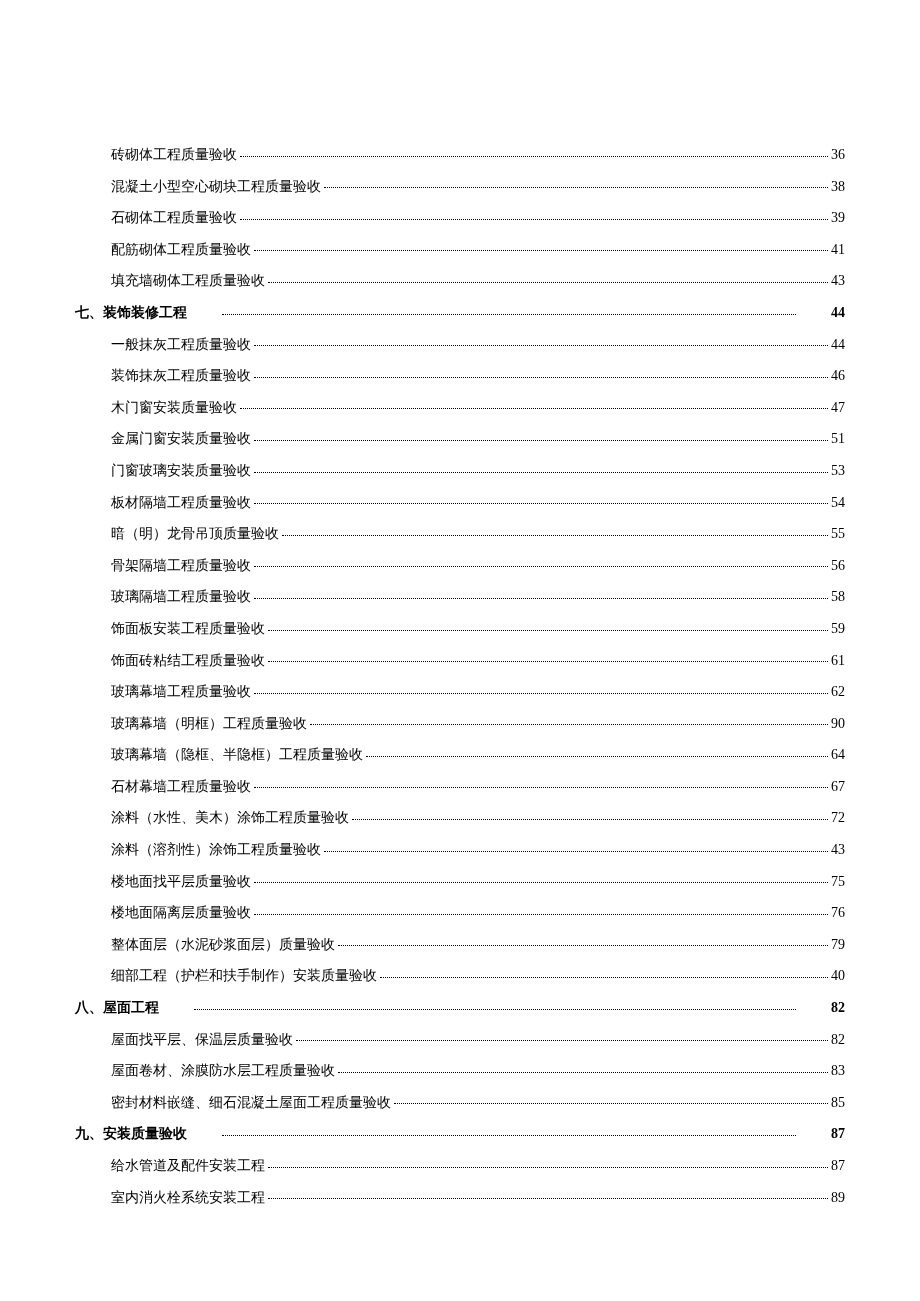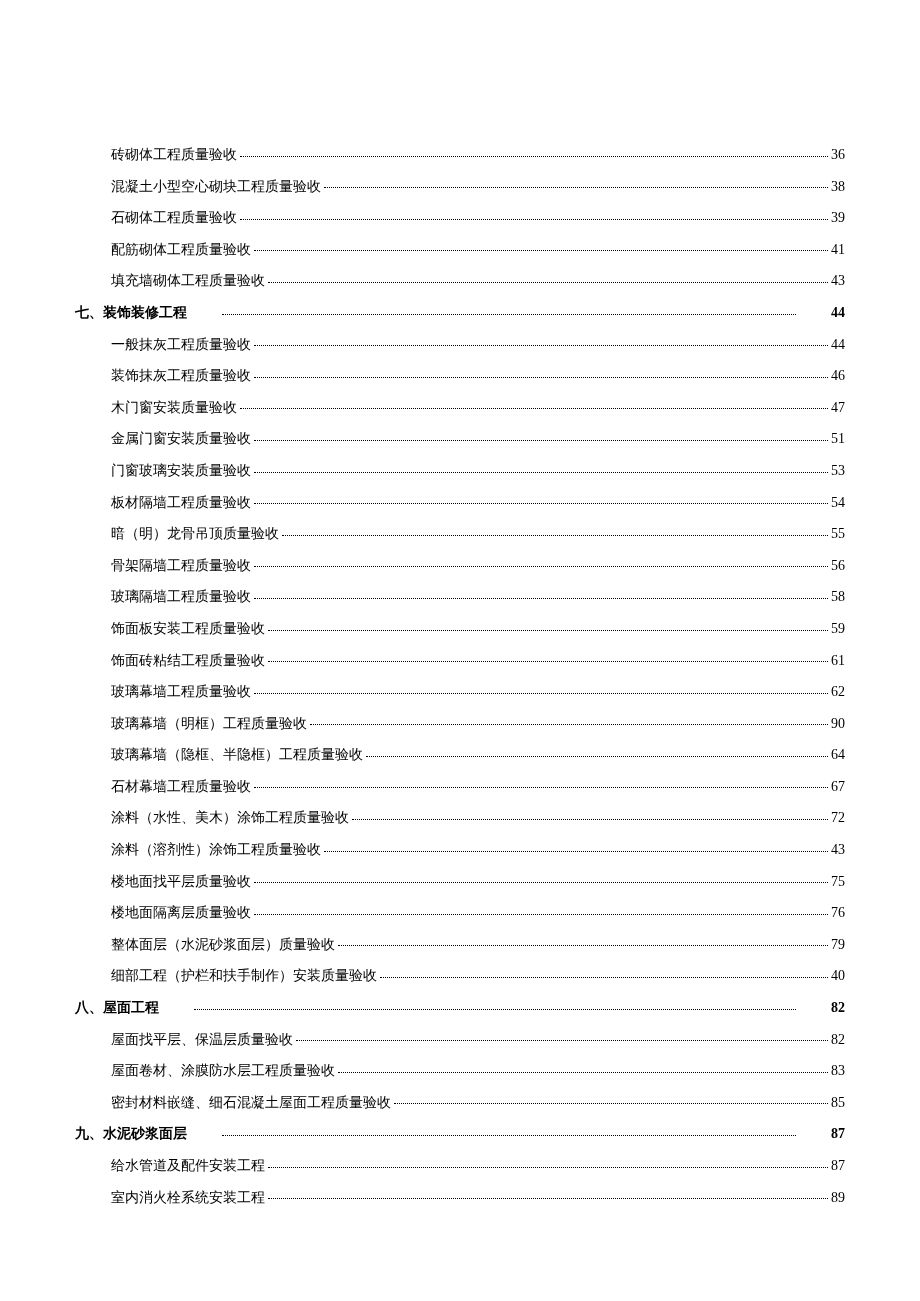--- a/index.html
+++ b/index.html
@@ -203,21 +203,21 @@
       <span class="label">屋面卷材、涂膜防水层工程质量验收</span>
       <span class="dots"></span>
       <span class="pg">83</span>
     </div>
     <div class="toc-line toc-sub">
       <span class="label">密封材料嵌缝、细石混凝土屋面工程质量验收</span>
       <span class="dots"></span>
       <span class="pg">85</span>
     </div>
     <div class="toc-line toc-section">
-      <span class="label bold">九、水泥砂浆面层</span>
+      <span class="label bold">九、安装质量验收</span>
       <span class="dots"></span>
       <span class="pg bold">87</span>
     </div>
     <div class="toc-line toc-sub">
       <span class="label">给水管道及配件安装工程</span>
       <span class="dots"></span>
       <span class="pg">87</span>
     </div>
     <div class="toc-line toc-sub">
       <span class="label">室内消火栓系统安装工程</span>

